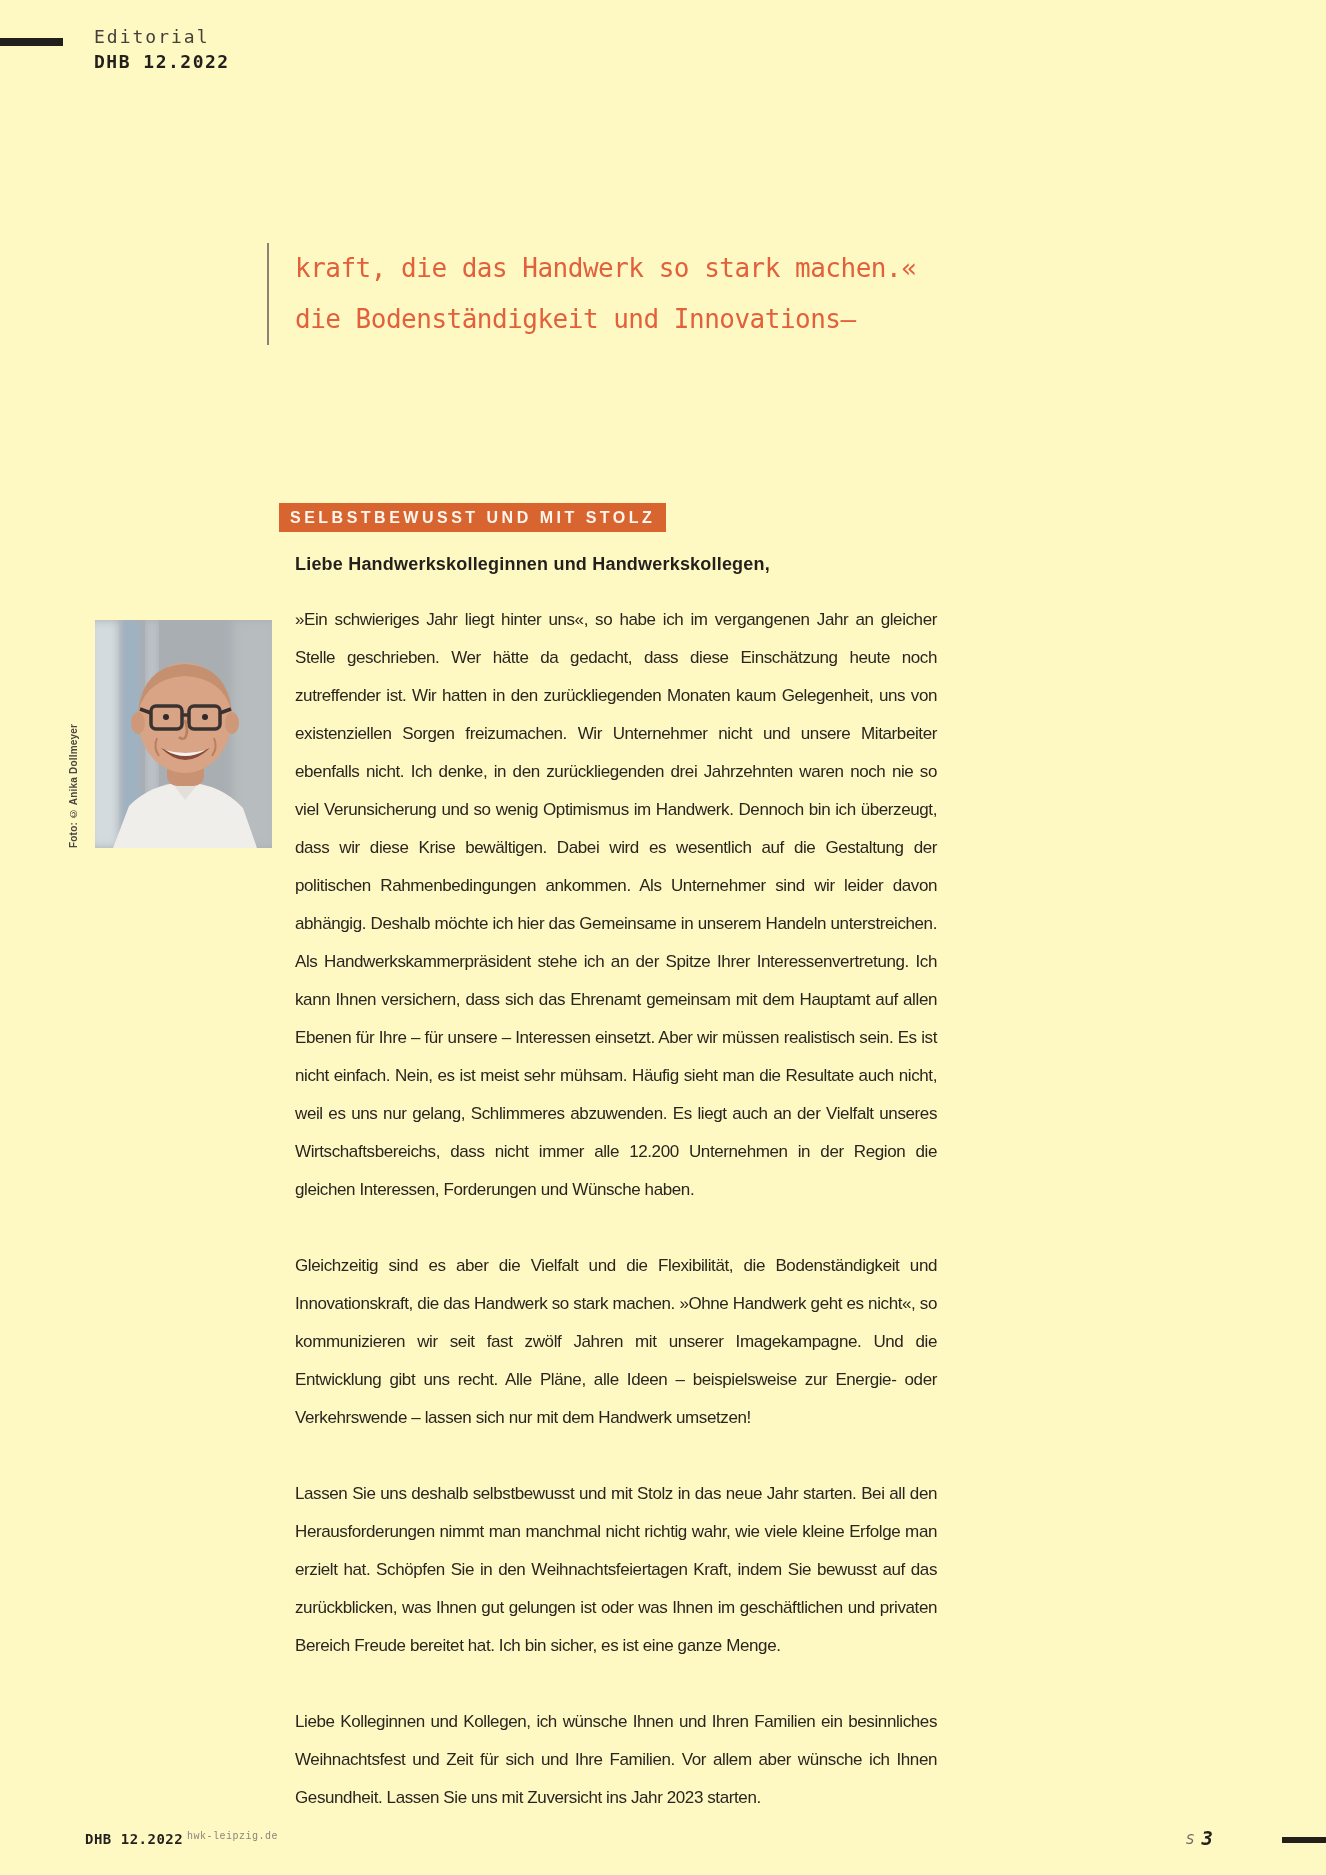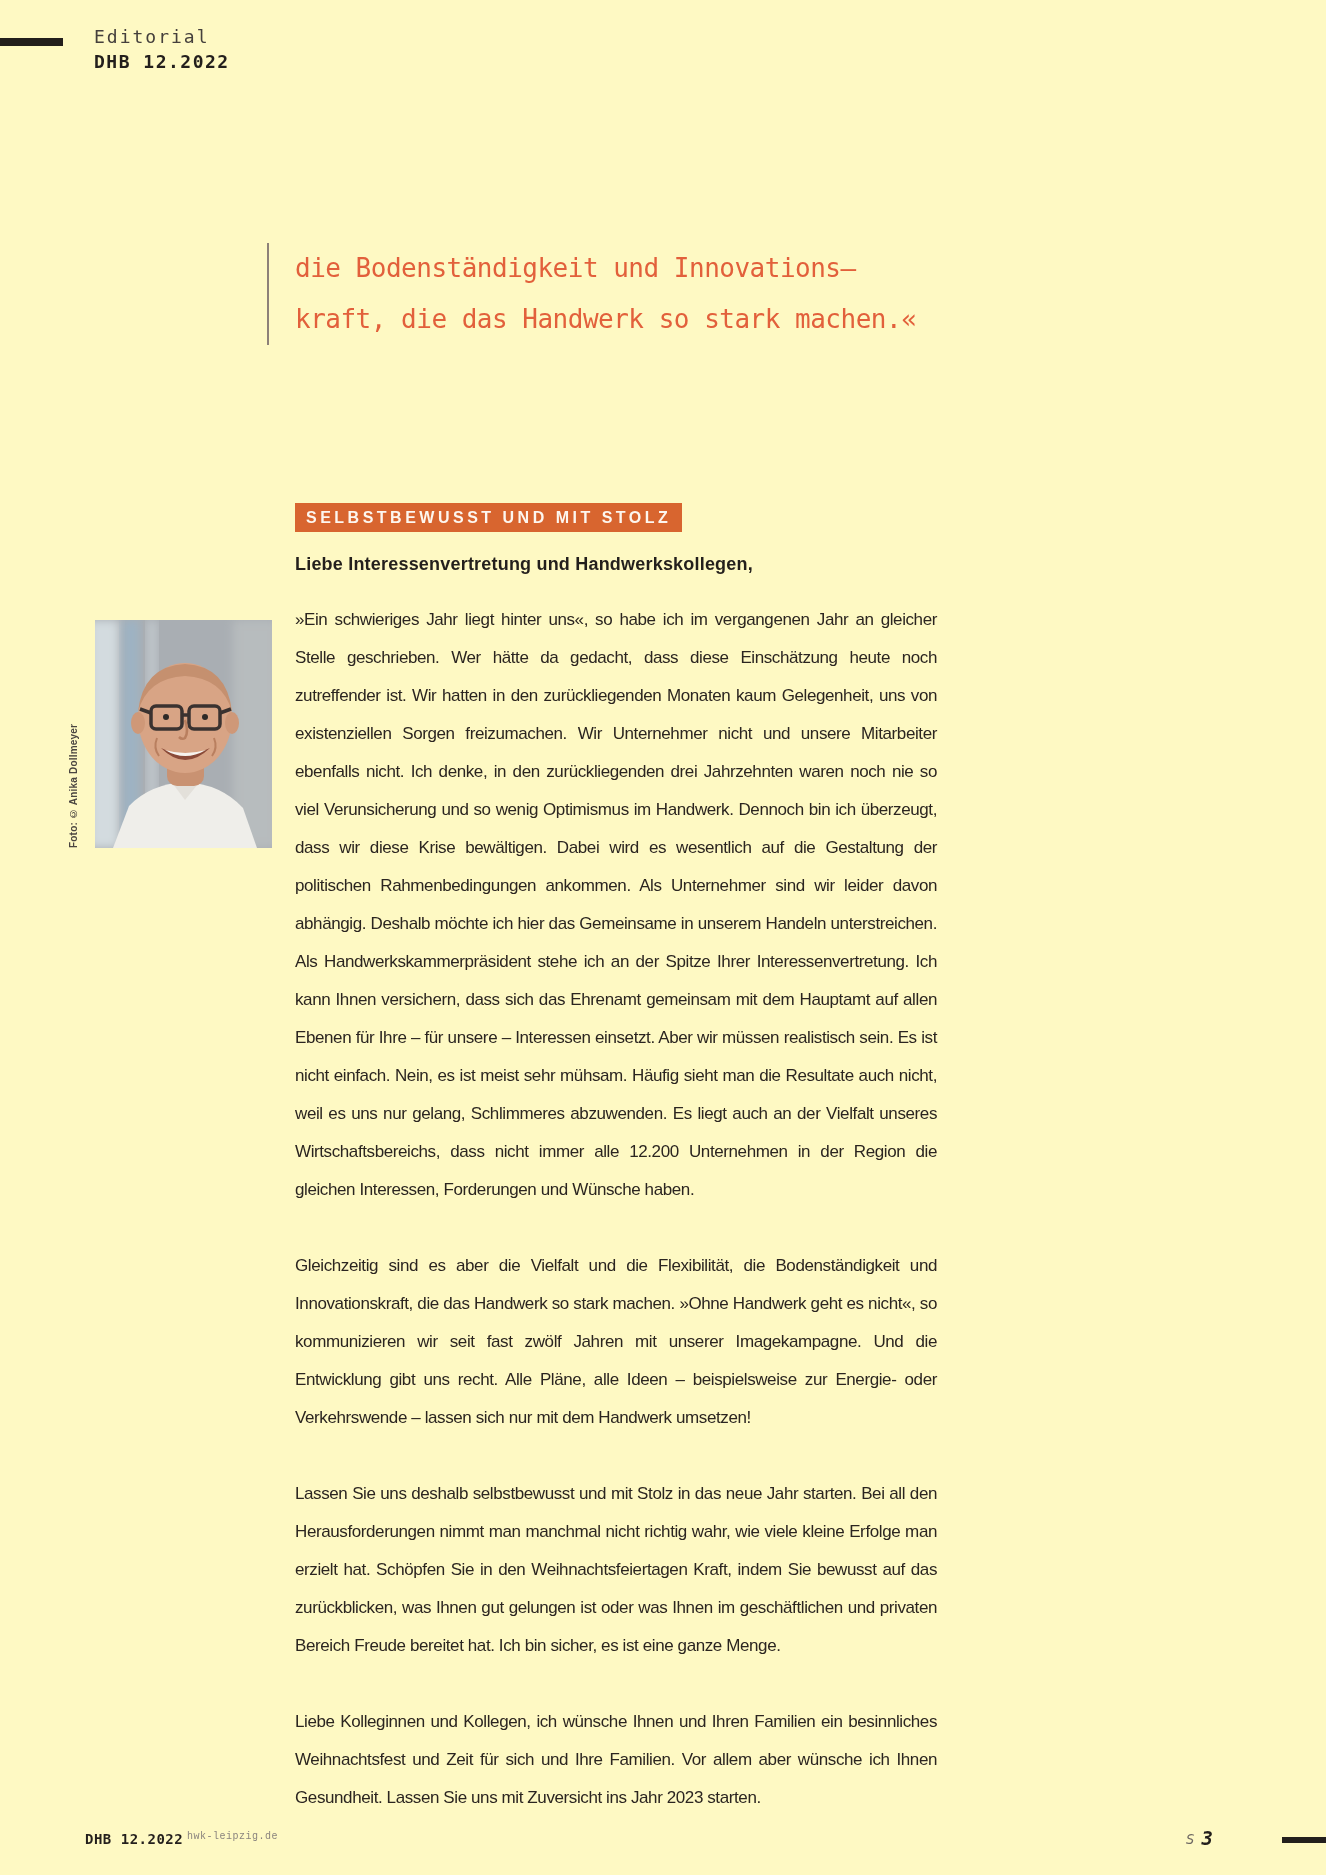--- a/index.html
+++ b/index.html
@@ -26,21 +26,21 @@
   .quote {
     position:absolute; left:267px; top:243px;
     border-left:2px solid #8d8178; padding-left:26px;
     font-family:"DejaVu Sans Mono", monospace;
     font-size:26px; line-height:51px; letter-spacing:-0.5px;
     color:#e2603b; white-space:nowrap;
   }
 
   
   .kicker {
-    position:absolute; left:295px; top:503px;
+    position:absolute; left:279px; top:503px;
     background:#d8652f; color:#fdf6ef;
     font-size:16px; font-weight:bold; letter-spacing:3.5px;
     padding:6px 11px 5px 11px; white-space:nowrap;
   }
 
   .salutation {
     position:absolute; left:295px; top:554px;
     font-size:18px; font-weight:bold; color:#231f1c; letter-spacing:0.2px;
   }
 
@@ -86,26 +86,26 @@
 </head>
 <body>
 
 <div class="page">
 
   <div class="top-bar"></div>
   <div class="section-label">Editorial</div>
   <div class="issue-label">DHB 12.2022</div>
 
   <div class="quote">
+    <div>kraft, die das Handwerk so stark machen.«</div>
     <div>die Bodenständigkeit und Innovations–</div>
-    <div>kraft, die das Handwerk so stark machen.«</div>
   </div>
 
   <div class="kicker">SELBSTBEWUSST UND MIT STOLZ</div>
-  <div class="salutation">Liebe Interessenvertretung und Handwerkskollegen,</div>
+  <div class="salutation">Liebe Handwerkskolleginnen und Handwerkskollegen,</div>
 
   <div class="photo-wrap">
     <svg width="177" height="228" viewBox="0 0 177 228" xmlns="http://www.w3.org/2000/svg">
       <defs>
         <filter id="blur1" x="-20%" y="-20%" width="140%" height="140%">
             <feGaussianBlur stdDeviation="5"></feGaussianBlur>
           </filter>
       </defs>
       <rect width="177" height="228" fill="#a9aeb3"></rect>
       <rect x="-6" y="0" width="30" height="228" fill="#d3dbdf" filter="url(#blur1)"></rect>

